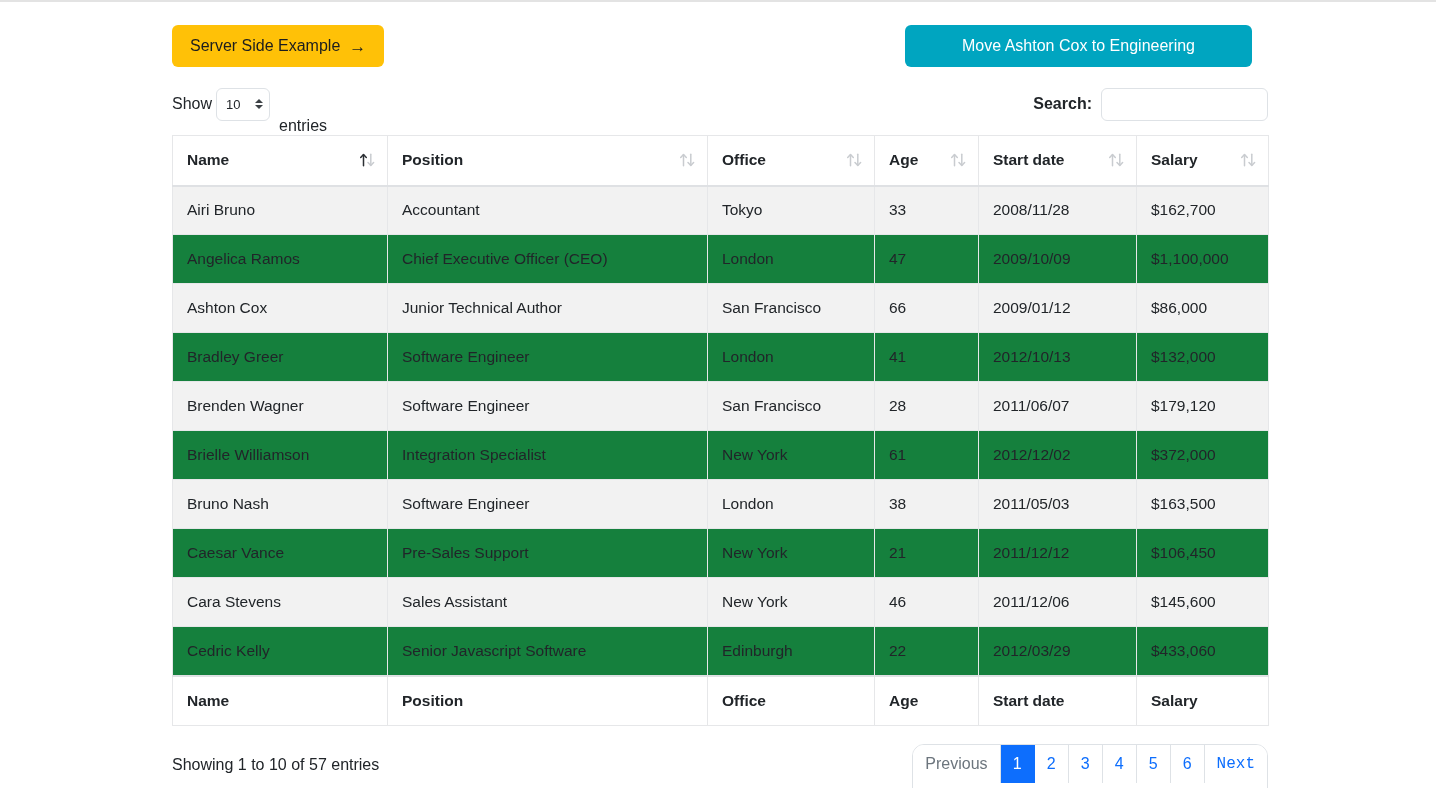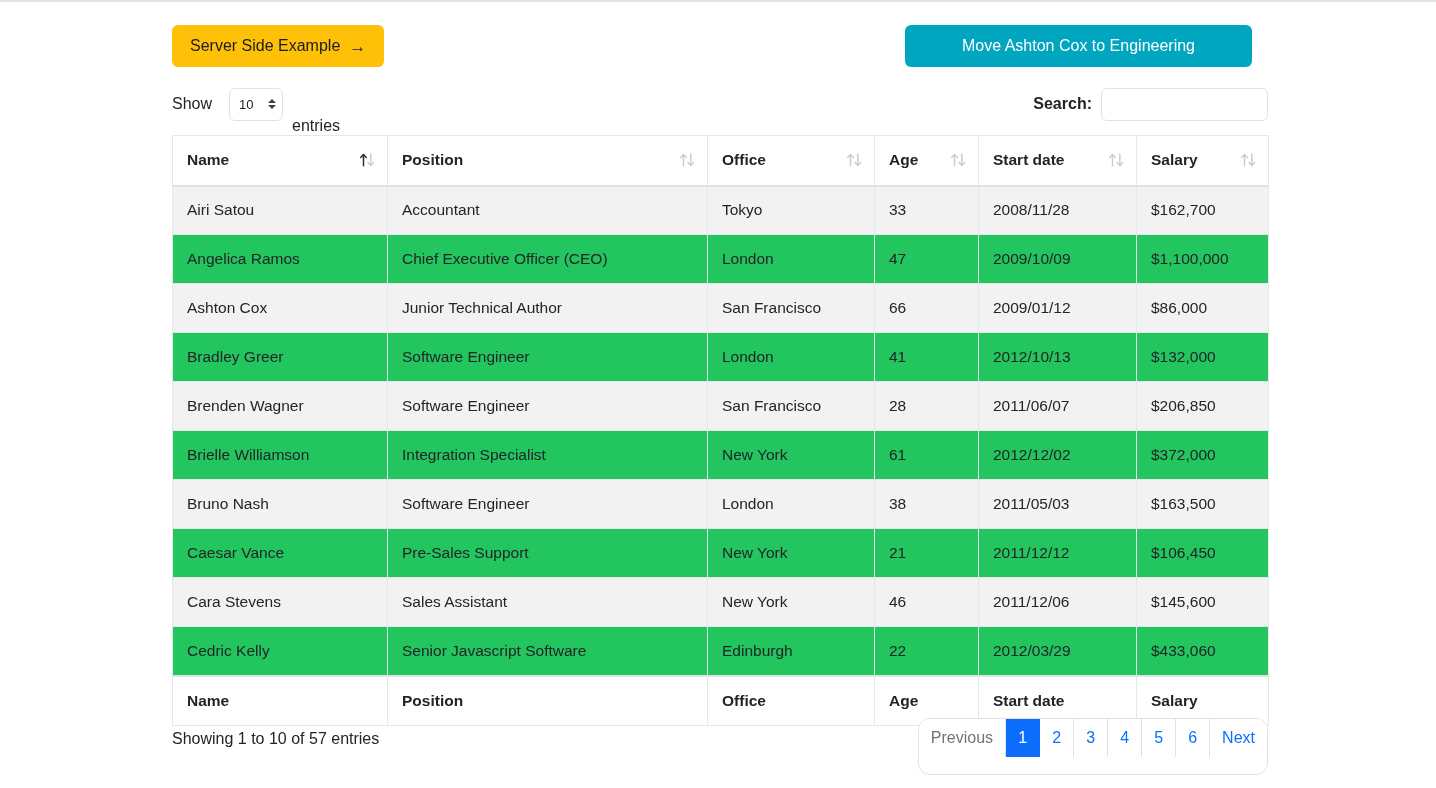--- a/index.html
+++ b/index.html
@@ -73,21 +73,21 @@
   .length-wrap {
     position: absolute;
     left: 0;
     top: 0;
     display: flex;
     align-items: center;
     font-size: 16px;
     color: #212529;
     height: 34px;
   }
-  .length-wrap .lbl-pre { margin-right: 17px; }
+  .length-wrap .lbl-pre { margin-right: 4px; }
   .length-wrap .lbl-post { margin-left: 9px; margin-top: 44px; }
   .select-shell {
     position: relative;
     display: inline-block;
   }
   select.len-select {
     -webkit-appearance: none;
     -moz-appearance: none;
     appearance: none;
     width: 54px;
@@ -183,21 +183,21 @@
     user-select: none;
   }
   table.dt tfoot th {
     font-weight: bold;
     color: #212529;
     background: #ffffff;
     border-top: 2px solid #dfe1e4;
     height: 50px;
   }
   table.dt tbody tr.odd  td { background: #f2f2f2; }
-  table.dt tbody tr.even td { background: #22c55e; }
+  table.dt tbody tr.even td { background: #15803d; }
   table.dt tbody td { color: #212529; }
 
   
   .c-name   { width: 215px; }
   .c-pos    { width: 320px; }
   .c-office { width: 167px; }
   .c-age    { width: 104px; }
   .c-start  { width: 158px; }
   .c-salary { width: 132px; }
 
@@ -210,21 +210,21 @@
     width: 17px;
     height: 15px;
     display: block;
   }
   .sort-ico svg { display: block; }
 
   
   .bottom {
     position: absolute;
     left: 172px;
-    top: 716px;
+    top: 742px;
     width: 1096px;
     height: 42px;
   }
   .info {
     position: absolute;
     left: 0;
     top: 50%;
     transform: translateY(-50%);
     font-size: 16px;
     color: #212529;
@@ -246,21 +246,21 @@
     min-width: 34px;
     padding: 0 12px;
     height: 38px;
     font-size: 16px;
     background: #ffffff;
     color: #0d6efd;
     border-right: 1px solid #dee2e6;
     cursor: pointer;
     white-space: nowrap;
   }
-  .pg:last-child { border-right: none; }
+  .pg:last-child { border-right: none; font-family: Liberation Mono, monospace; }
   .pg.disabled { color: #6c757d; cursor: default; }
   .pg.active {
     background: #0d6efd;
     color: #ffffff;
     border-right-color: #0d6efd;
   }
 </style>
 </head>
 <body>
 
@@ -365,21 +365,21 @@
                   <g stroke="#c9ccd0" stroke-width="1.5" fill="none" stroke-linecap="round" stroke-linejoin="round">
                     <path d="M11.8 1.8 V12.8"></path>
                     <path d="M9.0 10.0 L11.8 13.0 L14.6 10.0"></path>
                   </g>
                 </svg>
               </span></th>
           </tr>
       </thead>
       <tbody id="body-rows">
           <tr class="odd">
-            <td class="c-name">Airi Satou</td>
+            <td class="c-name">Airi Bruno</td>
             <td class="c-pos">Accountant</td>
             <td class="c-office">Tokyo</td>
             <td class="c-age">33</td>
             <td class="c-start">2008/11/28</td>
             <td class="c-salary">$162,700</td>
           </tr>
           <tr class="even">
             <td class="c-name">Angelica Ramos</td>
             <td class="c-pos">Chief Executive Officer (CEO)</td>
             <td class="c-office">London</td>
@@ -402,21 +402,21 @@
             <td class="c-age">41</td>
             <td class="c-start">2012/10/13</td>
             <td class="c-salary">$132,000</td>
           </tr>
           <tr class="odd">
             <td class="c-name">Brenden Wagner</td>
             <td class="c-pos">Software Engineer</td>
             <td class="c-office">San Francisco</td>
             <td class="c-age">28</td>
             <td class="c-start">2011/06/07</td>
-            <td class="c-salary">$206,850</td>
+            <td class="c-salary">$179,120</td>
           </tr>
           <tr class="even">
             <td class="c-name">Brielle Williamson</td>
             <td class="c-pos">Integration Specialist</td>
             <td class="c-office">New York</td>
             <td class="c-age">61</td>
             <td class="c-start">2012/12/02</td>
             <td class="c-salary">$372,000</td>
           </tr>
           <tr class="odd">

